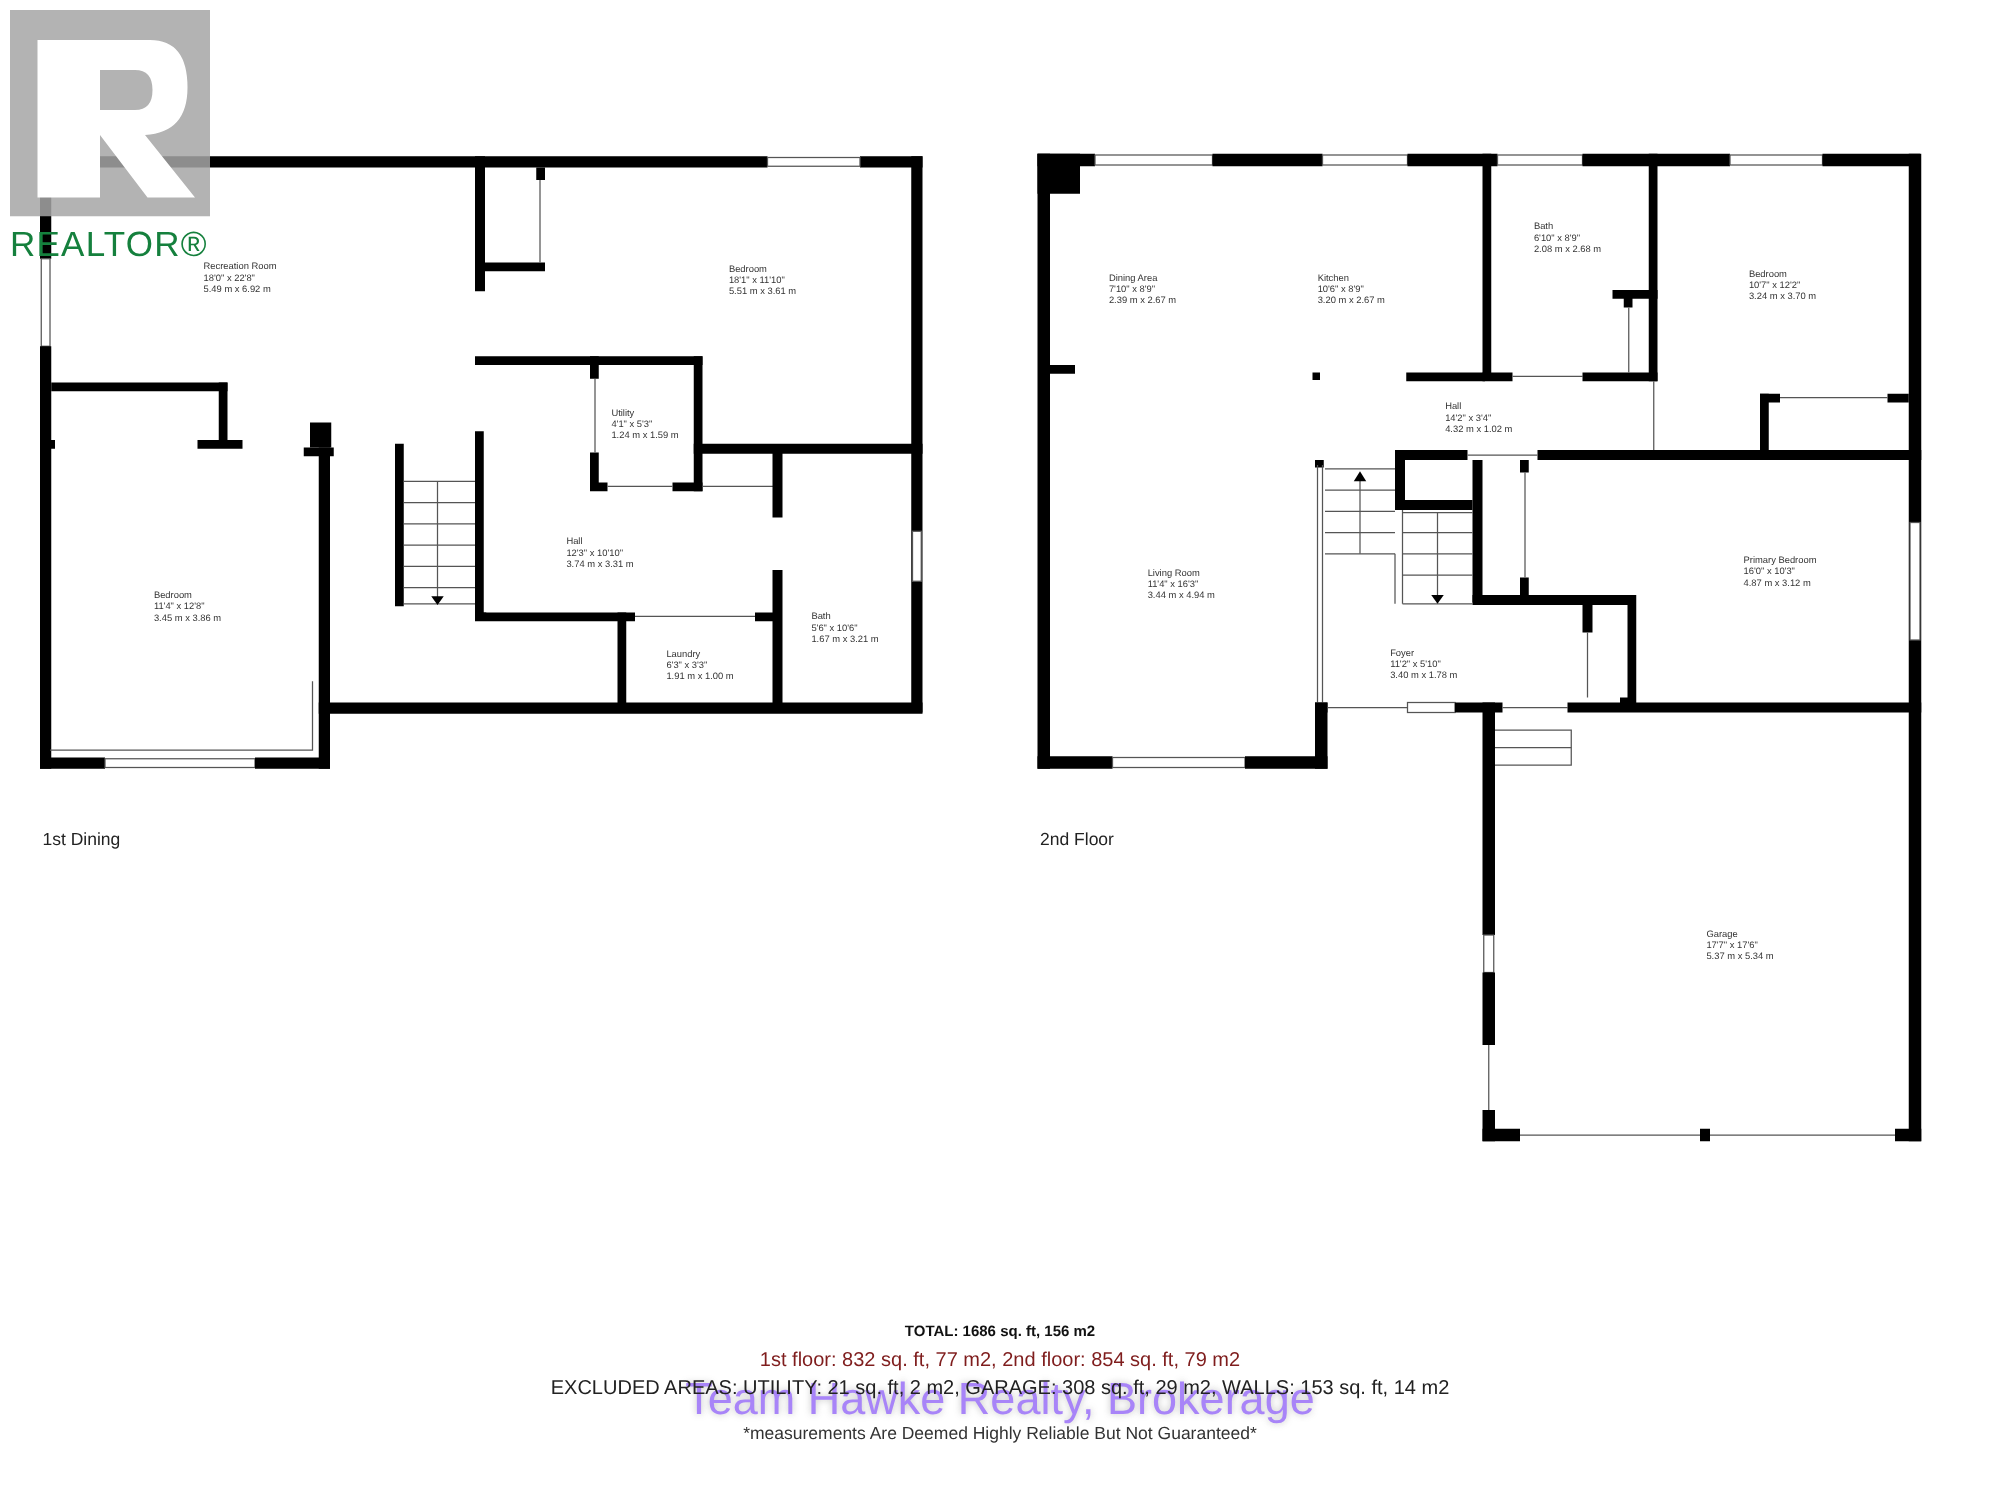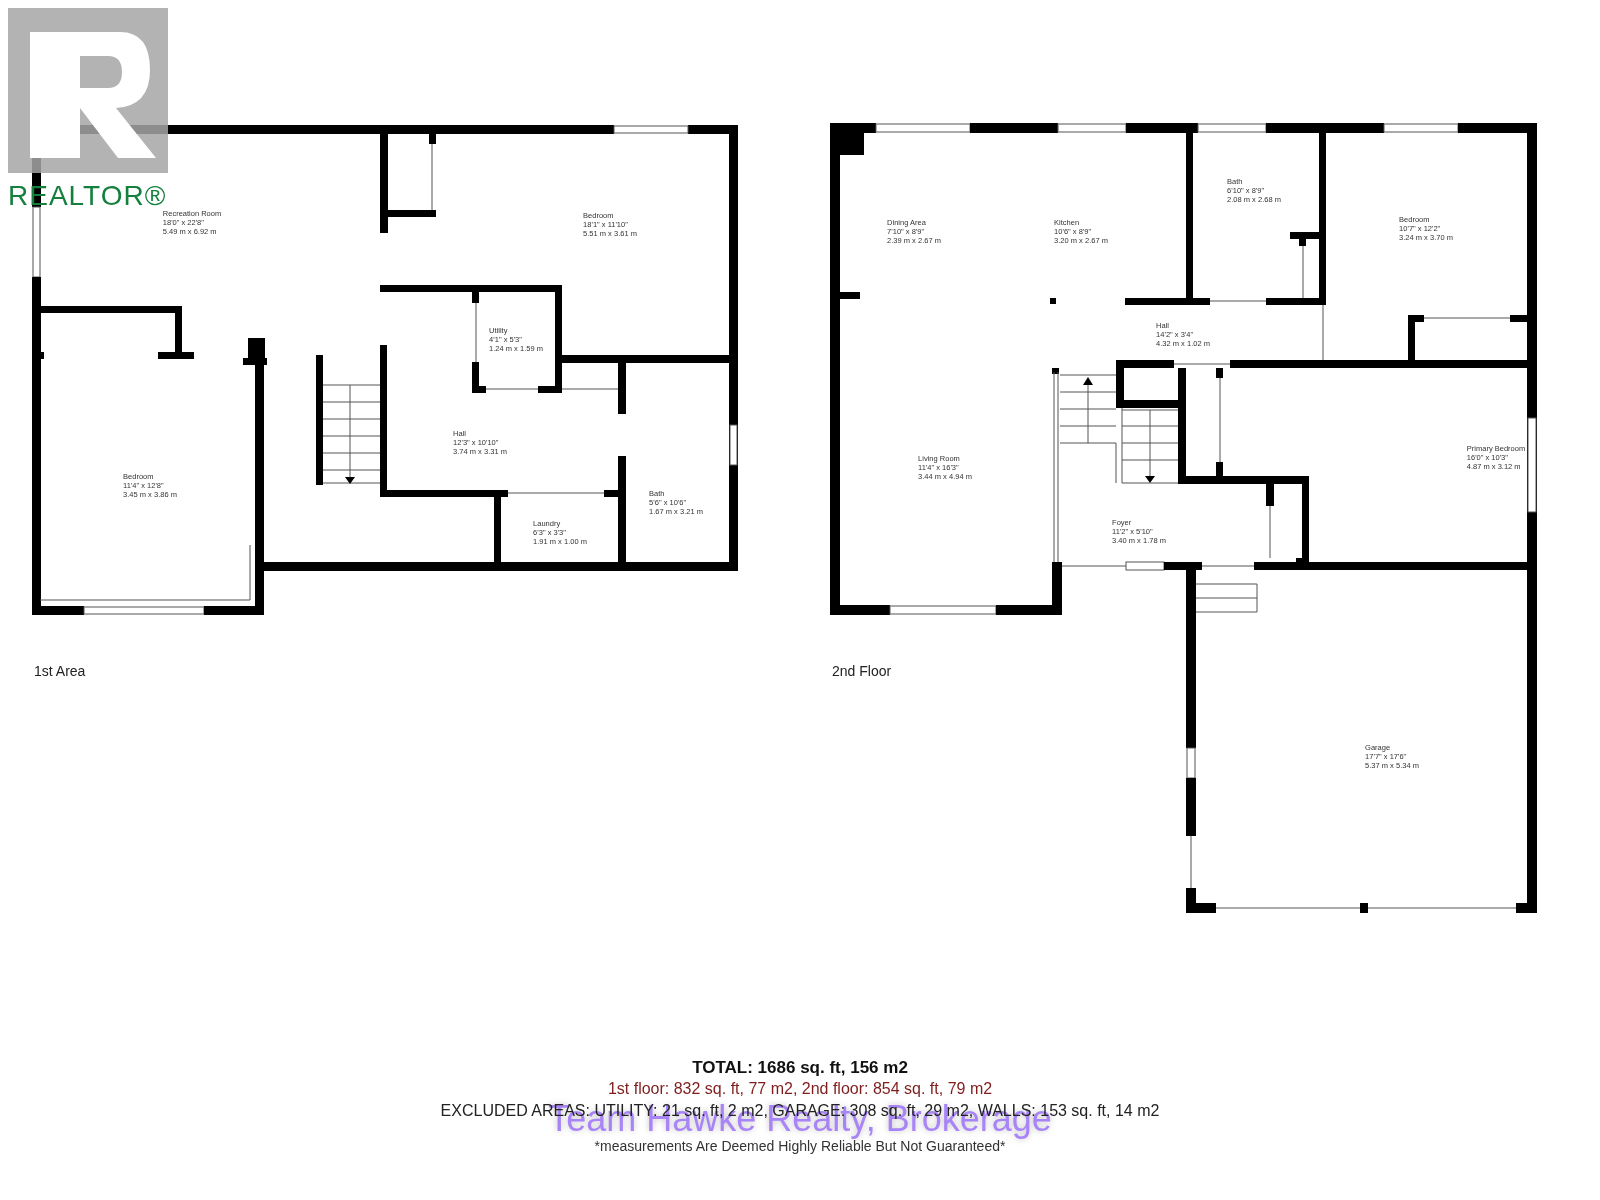--- a/index.html
+++ b/index.html
@@ -8,21 +8,21 @@
   .wall { fill:#000; }
   .win { fill:#fff; stroke:#555; stroke-width:1; }
   .thin { stroke:#555; stroke-width:1; fill:none; }
   .room-label { position:absolute; transform:translate(-50%,-50%); font-size:7.5px; line-height:9px; color:#333; white-space:nowrap; }
   .floor-label { position:absolute; font-size:14px; color:#222; }
   .logo { position:absolute; left:8px; top:8px; width:160px; height:205px; }
   .logo-box { position:absolute; left:0; top:0; width:160px; height:165px; background:#a6a6a6; opacity:.85; }
   .logo-R { position:absolute; left:0; top:0; width:160px; height:165px; }
   .logo-text { position:absolute; left:0; top:172px; font-size:28px; color:#15803d; letter-spacing:1px; }
   .totals { position:absolute; left:0; width:1600px; text-align:center; }
-  .t1 { top:1058px; font-size:17px; font-weight:bold; color:#111; }
+  .t1 { top:1058px; font-size:12px; font-weight:bold; color:#111; }
   .t2 { top:1080px; font-size:16px; color:#7f1d1d; }
   .t3 { top:1102px; font-size:16px; color:#222; }
   .watermark { position:absolute; left:480px; top:1098px; width:640px; height:40px; text-align:center; font-size:36px; color:#8b5cf6; opacity:.75; text-shadow:0 0 6px #aaa; }
   .disclaimer { position:absolute; top:1138px; left:0; width:1600px; text-align:center; font-size:14px; color:#333; padding-left:-10px; }
 </style>
 </head>
 <body>
 
 <svg id="plan" viewBox="0 0 1600 1200" xmlns="http://www.w3.org/2000/svg">
 
@@ -265,36 +265,36 @@
 <div class="room-label" style="left:1183px;top:334px">
   <div>Hall</div>
   <div>14'2" x 3'4"</div>
   <div>4.32 m x 1.02 m</div>
 </div>
 <div class="room-label" style="left:945px;top:467px">
   <div>Living Room</div>
   <div>11'4" x 16'3"</div>
   <div>3.44 m x 4.94 m</div>
 </div>
-<div class="room-label" style="left:1496px;top:457px">
+<div class="room-label" style="left:1424px;top:457px">
   <div>Primary Bedroom</div>
   <div>16'0" x 10'3"</div>
   <div>4.87 m x 3.12 m</div>
 </div>
 <div class="room-label" style="left:1139px;top:531px">
   <div>Foyer</div>
   <div>11'2" x 5'10"</div>
   <div>3.40 m x 1.78 m</div>
 </div>
 <div class="room-label" style="left:1392px;top:756px">
   <div>Garage</div>
   <div>17'7" x 17'6"</div>
   <div>5.37 m x 5.34 m</div>
 </div>
 
-<div class="floor-label" style="left:34px;top:663px">1st Area</div>
+<div class="floor-label" style="left:34px;top:663px">1st Dining</div>
 <div class="floor-label" style="left:832px;top:663px">2nd Floor</div>
 
 <div class="totals t1">TOTAL: 1686 sq. ft, 156 m2</div>
 <div class="totals t2">1st floor: 832 sq. ft, 77 m2, 2nd floor: 854 sq. ft, 79 m2</div>
 <div class="watermark">Team Hawke Realty, Brokerage</div>
 <div class="totals t3">EXCLUDED AREAS: UTILITY: 21 sq. ft, 2 m2, GARAGE: 308 sq. ft, 29 m2, WALLS: 153 sq. ft, 14 m2</div>
 <div class="disclaimer">*measurements Are Deemed Highly Reliable But Not Guaranteed*</div>
 
 </body></html>

